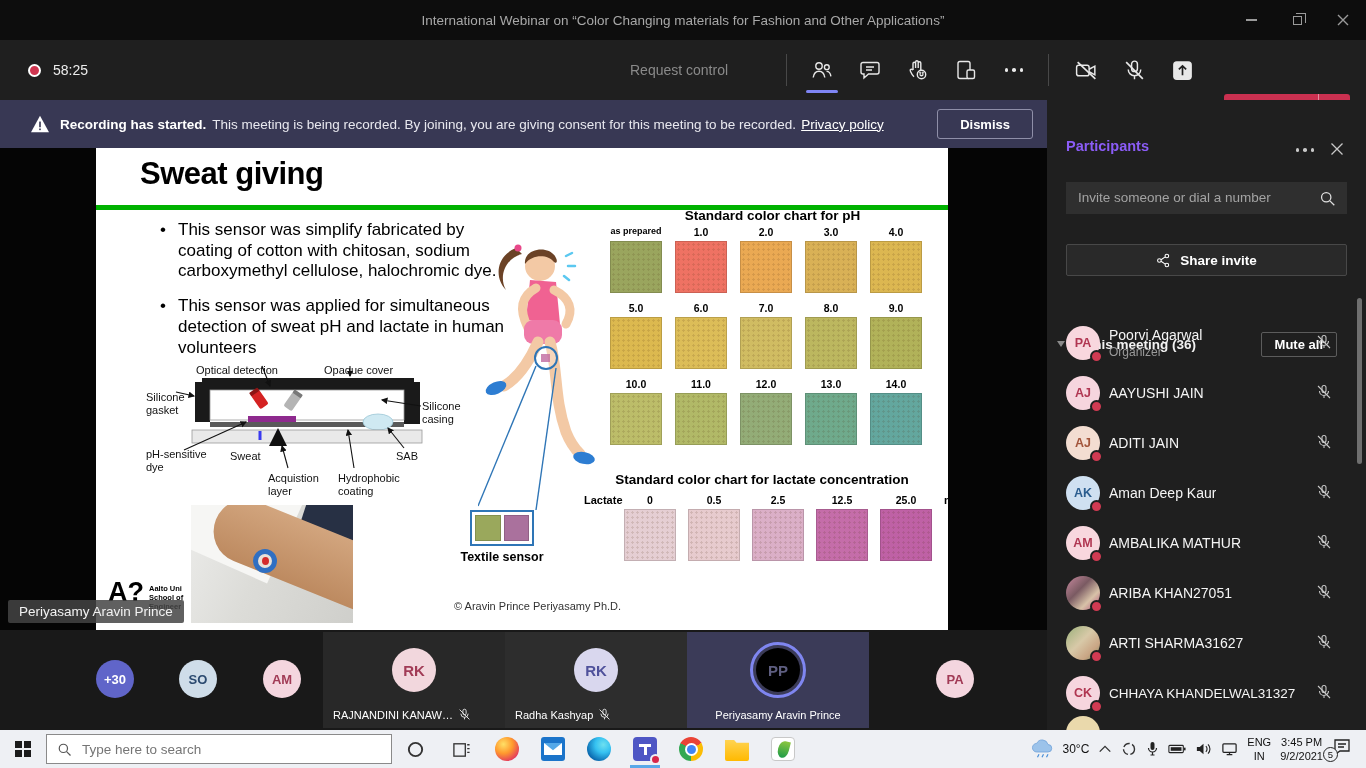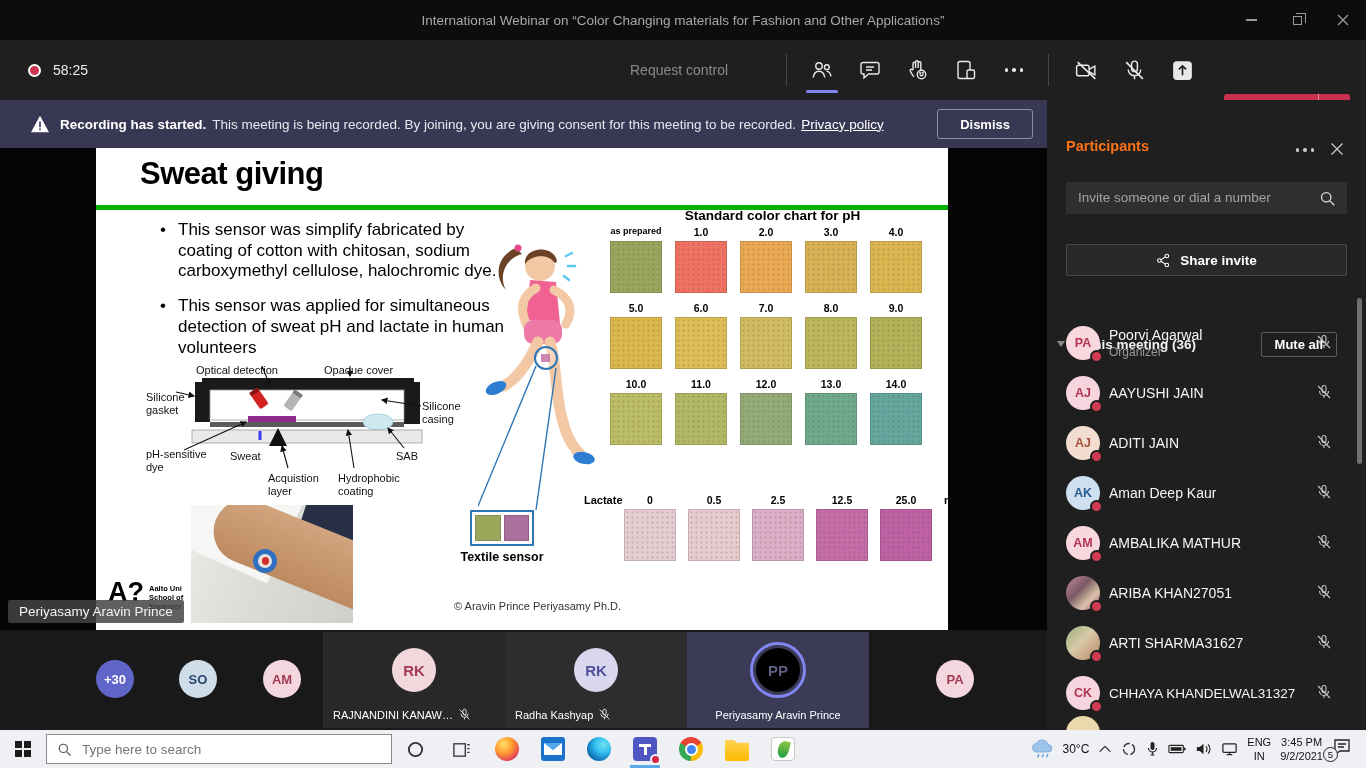--- a/index.html
+++ b/index.html
@@ -96,21 +96,21 @@
     font-size:13px; font-weight:bold; top:30px; }
   .tile { position:absolute; top:2px; width:182px; height:96px;padding-left:32px; }
   .tile .t-avatar { position:absolute; left:50%; top:16px; transform:translateX(-50%); width:44px; height:44px; border-radius:50%;
     display:flex; align-items:center; justify-content:center; font-size:15px; font-weight:bold; }
   .tile .t-name { position:absolute; left:10px; bottom:7px; color:#fff; font-size:11px; display:flex; align-items:center; gap:5px; max-width:168px; white-space:nowrap; }
   .speak-ring { position:absolute; left:50%; top:10px; transform:translateX(-50%); width:56px; height:56px; border-radius:50%;
     border:3px solid #7f86f0; }
   .tile3 .t-name { left:50%; transform:translateX(-50%); }
   
   .panel { position:absolute; left:1047px; top:100px; width:319px; height:630px; background:#1f1f1f; overflow:hidden; }
-  .panel-title { position:absolute; left:19px; top:38px; color:#f97316; font-size:14.5px; font-weight:bold; }
+  .panel-title { position:absolute; left:19px; top:38px; color:#8b5cf6; font-size:14.5px; font-weight:bold; }
   .panel-dots { position:absolute; right:52px; top:48px; }
   .panel-dots i { background:#c8c8c8; }
   .panel-close { position:absolute; right:22px; top:42px; }
   .invite-input { position:absolute; left:19px; top:82px; width:281px; height:32px; background:#2f2f2f; border:none;
     color:#e8e8e8; font-size:13.5px; padding:0 36px 2px 12px; font-family:"Liberation Sans",sans-serif; }
   .invite-input::placeholder { color:#a3a3a3; }
   .invite-search-icon { position:absolute; left:272px; top:90px; }
   .share-invite { position:absolute; left:19px; top:124px; width:281px; height:32px; background:#292929; border:1px solid #484848;
     border-radius:2px; color:#fff; font-size:13.5px; font-weight:bold; display:flex; align-items:center; justify-content:center; gap:9px;margin-top:20px; }
   .section-row { position:absolute; left:8px; top:188px; width:303px; height:24px; display:flex; align-items:center;margin-top:44px; }
@@ -431,20 +431,21 @@
             <div class="swatch-label">13.0</div>
             <div class="swatch" style="background-color: rgb(111, 170, 140);"></div>
           </div>
         <div class="ph-cell">
             <div class="swatch-label">14.0</div>
             <div class="swatch" style="background-color: rgb(99, 167, 158);"></div>
           </div>
       </div>
     </div>
 
+    <div class="chart-title" style="left:488px; top:324px; width:356px;">Standard color chart for lactate concentration</div>
     <div class="lact-chart">
       <div class="lact-labels">
         <div class="side">Lactate</div>
         <div class="cl">0</div>
         <div class="cl">0.5</div>
         <div class="cl">2.5</div>
         <div class="cl">12.5</div>
         <div class="cl">25.0</div>
         <div class="side">mM</div>
       </div>

